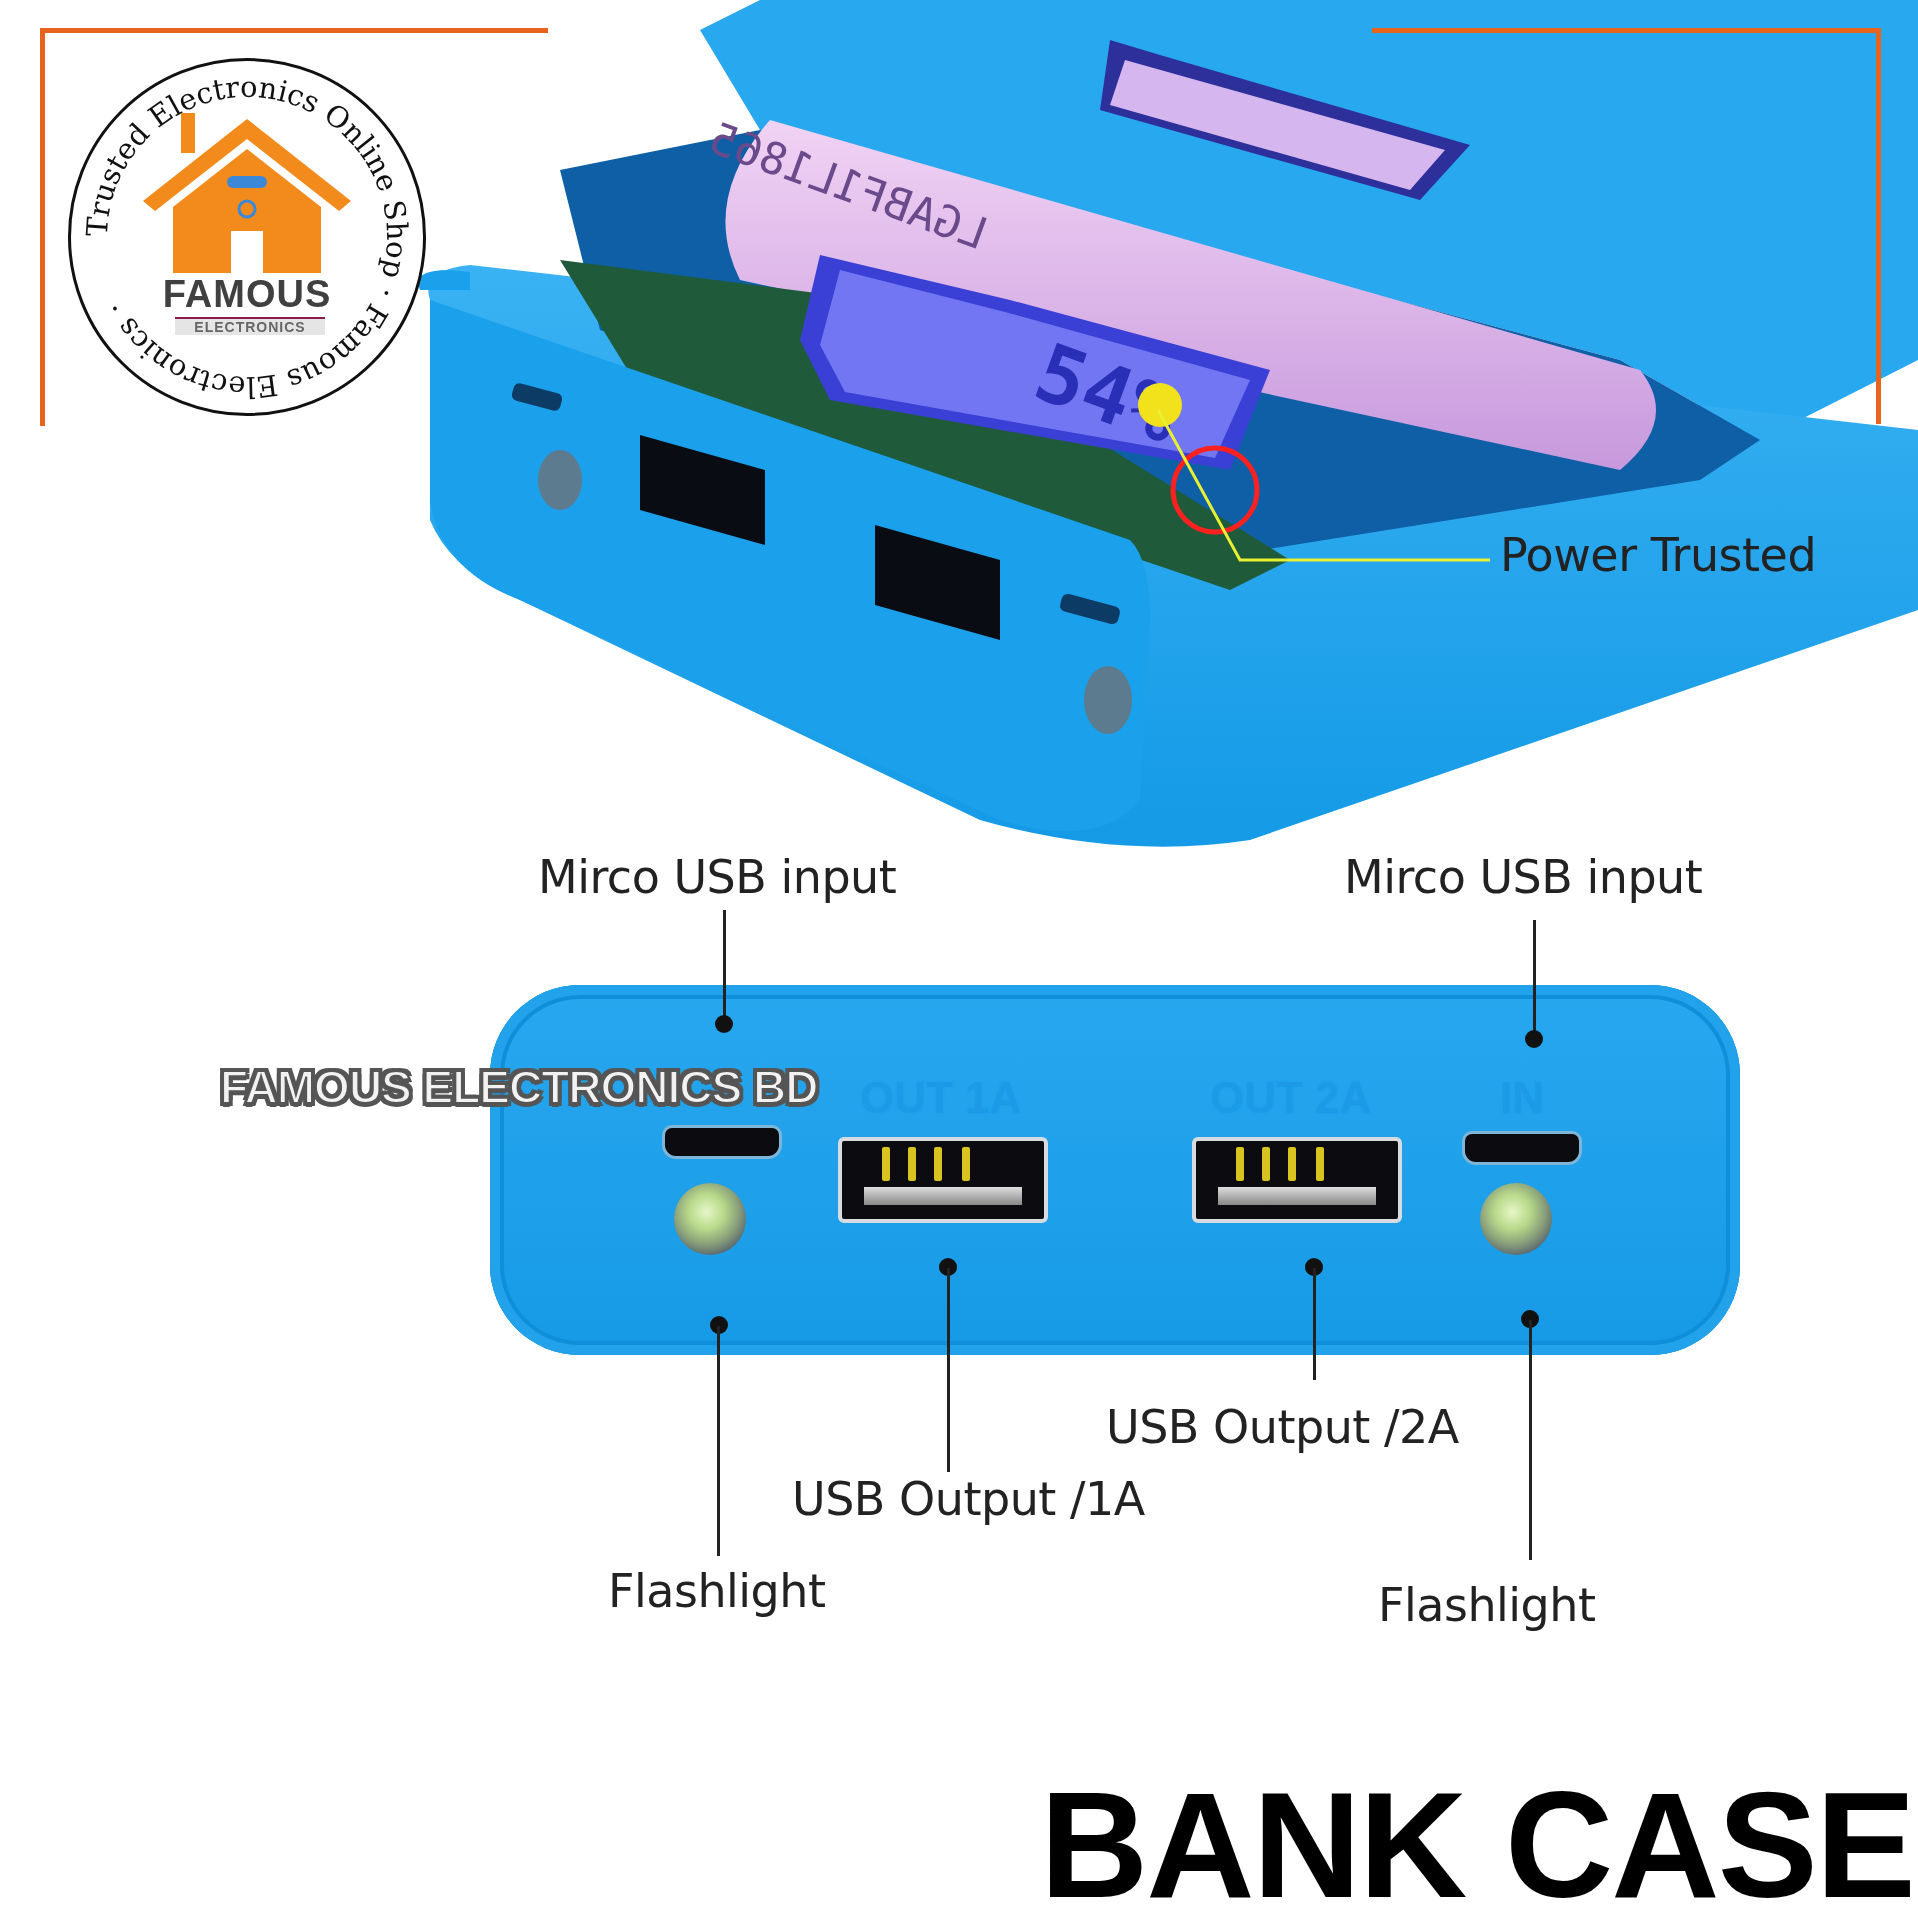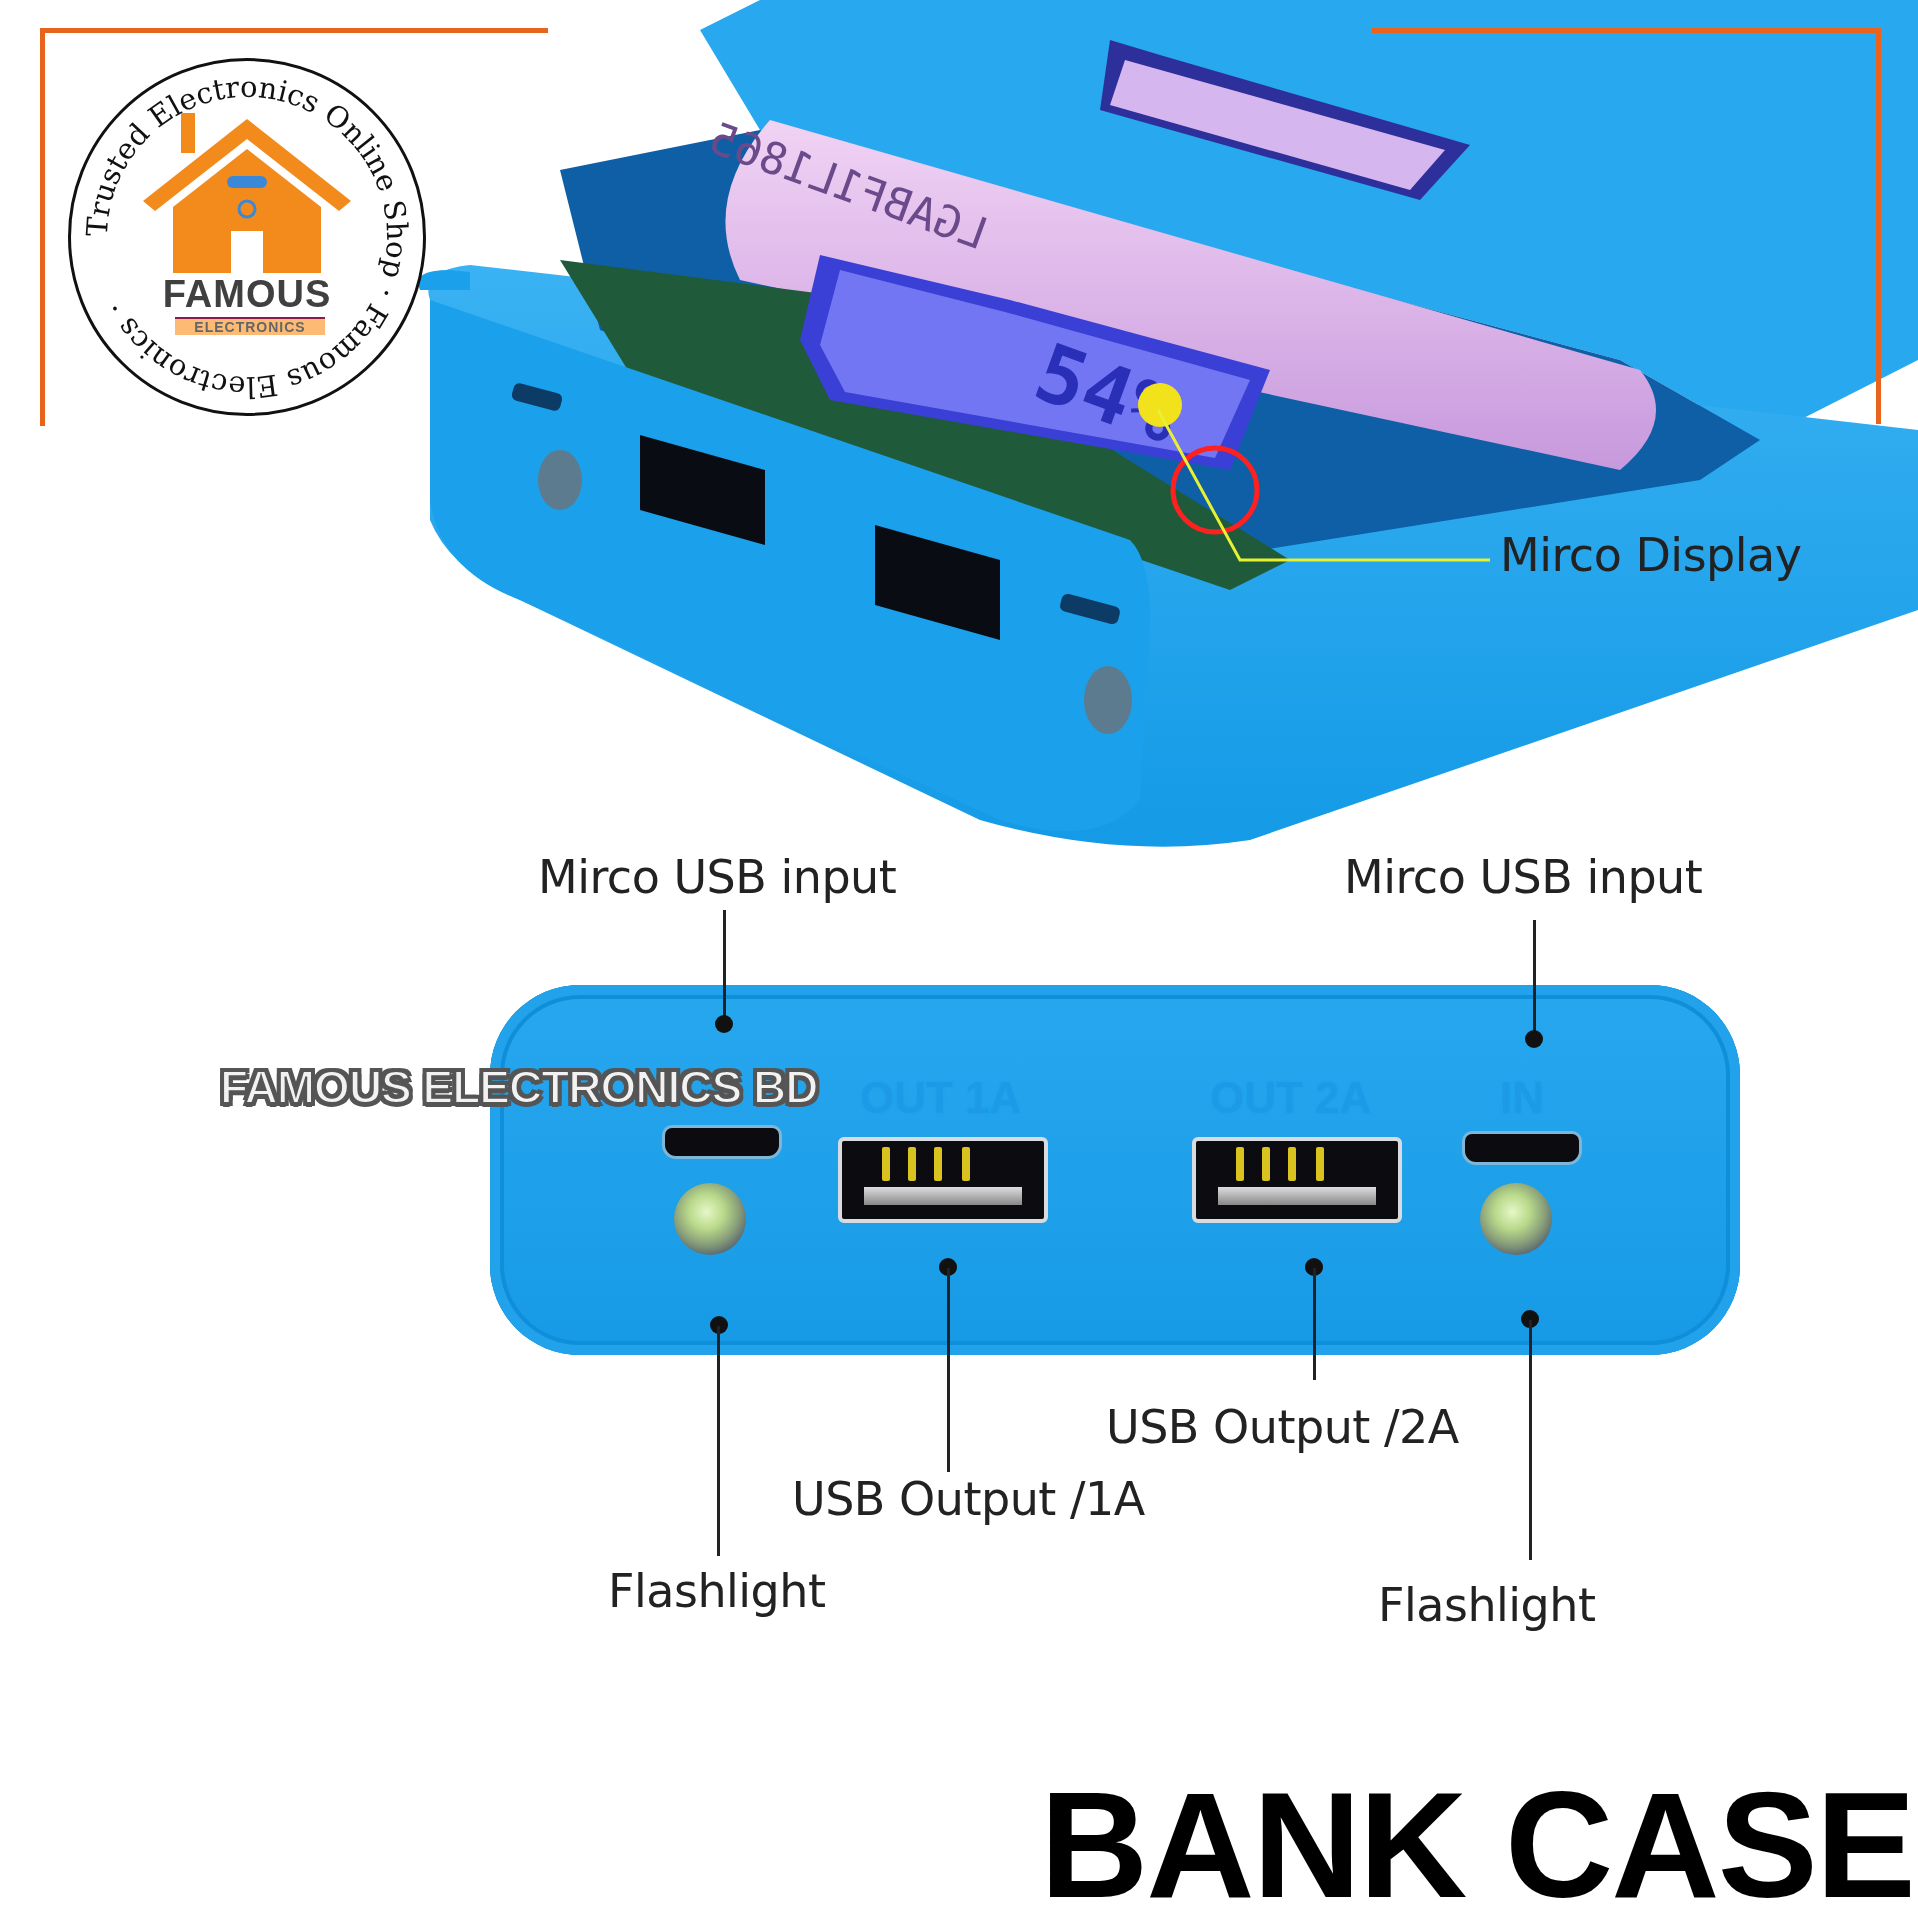--- a/index.html
+++ b/index.html
@@ -6,21 +6,21 @@
   body { width:1918px; height:1920px; position:relative; overflow:hidden; font-family:"DejaVu Sans", sans-serif; }
 
   
   .bracket-h { position:absolute; height:5px; background:#e8641c; }
   .bracket-v { position:absolute; width:5px; background:#e8641c; }
 
   
   .logo { position:absolute; left:68px; top:58px; width:358px; height:358px; border-radius:50%; border:3px solid #111; background:#fff; box-sizing:border-box; }
   .logo svg { position:absolute; left:0; top:0; }
   .logo-famous { position:absolute; left:0; width:100%; top:212px; text-align:center; font-family:"Liberation Sans", sans-serif; font-weight:bold; font-size:38px; color:#404040; letter-spacing:1px; }
-  .logo-sub { position:absolute; left:104px; width:150px; top:256px; text-align:center; font-family:"Liberation Sans", sans-serif; font-weight:bold; font-size:14px; color:#666; background:#fdba74; letter-spacing:1px; border-top:2px solid #8b1c4a; }
+  .logo-sub { position:absolute; left:104px; width:150px; top:256px; text-align:center; font-family:"Liberation Sans", sans-serif; font-weight:bold; font-size:14px; color:#666; background:#e5e5e5; letter-spacing:1px; border-top:2px solid #8b1c4a; }
 
   
   .top-device { position:absolute; left:0; top:0; width:1918px; height:860px; }
 
   .callout-text { position:absolute; font-family:"DejaVu Sans", sans-serif; color:#222; font-size:46px; white-space:nowrap; letter-spacing:-0.5px; }
   .callout-line { position:absolute; background:#222; width:3px; }
   .callout-dot { position:absolute; width:18px; height:18px; border-radius:50%; background:#111; }
 
   
   .panel { position:absolute; left:490px; top:985px; width:1250px; height:370px; border-radius:90px; background:linear-gradient(#27a7ee,#179ae6); box-shadow: inset 0 0 0 10px #21a2ea, inset 0 0 0 14px #0f8fd9; }
@@ -105,21 +105,21 @@
     <rect x="110" y="52" width="14" height="40" fill="#f28a1c"></rect>
     <polygon points="176,88 250,146 250,212 102,212 102,146" fill="#f28a1c"></polygon>
     <rect x="160" y="170" width="32" height="42" fill="#fff"></rect>
     <rect x="156" y="115" width="40" height="12" rx="6" fill="#3b88d8"></rect>
     <circle cx="176" cy="148" r="8" fill="none" stroke="#3b88d8" stroke-width="3"></circle>
   </svg>
   <div class="logo-famous">FAMOUS</div>
   <div class="logo-sub">ELECTRONICS</div>
 </div>
 
-<div class="callout-text" style="left:1500px; top:528px;">Mirco Display</div>
+<div class="callout-text" style="left:1500px; top:528px;">Power Trusted</div>
 
 <div class="panel">
   <div class="port-label" style="left:370px; top:88px;">OUT 1A</div>
   <div class="port-label" style="left:720px; top:88px;">OUT 2A</div>
   <div class="port-label" style="left:1010px; top:88px;">IN</div>
 
   <div class="micro" style="left:172px; top:140px;"></div>
   <div class="micro" style="left:972px; top:146px;"></div>
 
   <div class="usb-a" style="left:348px; top:152px;">

